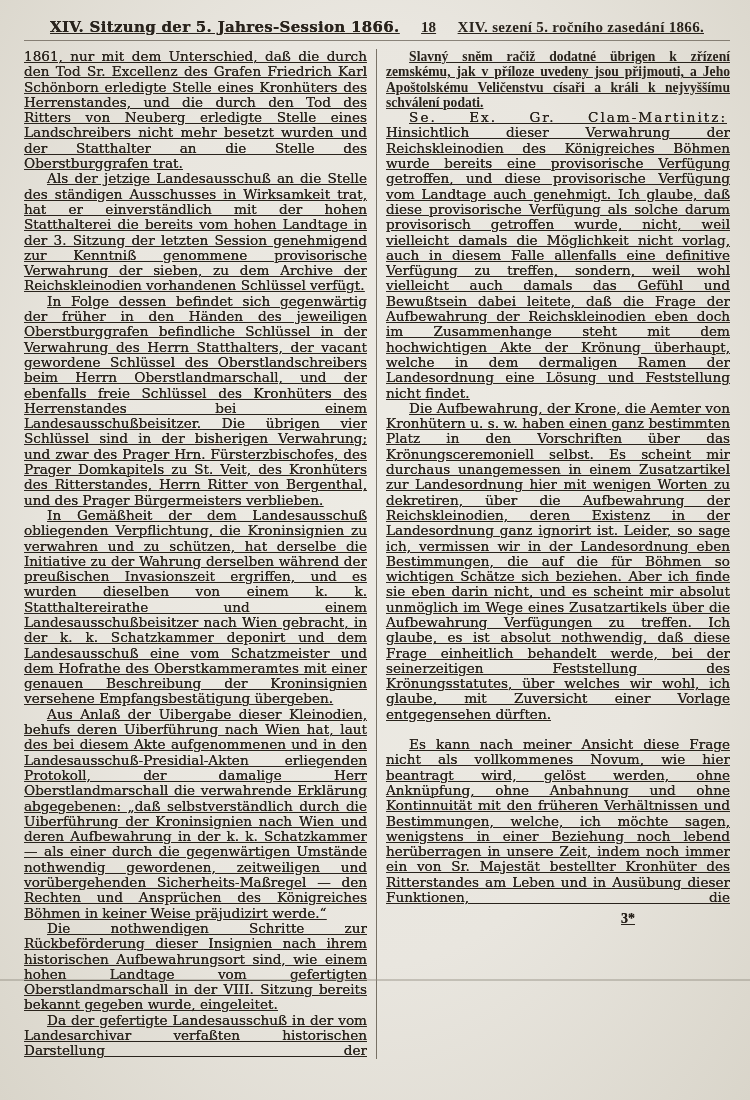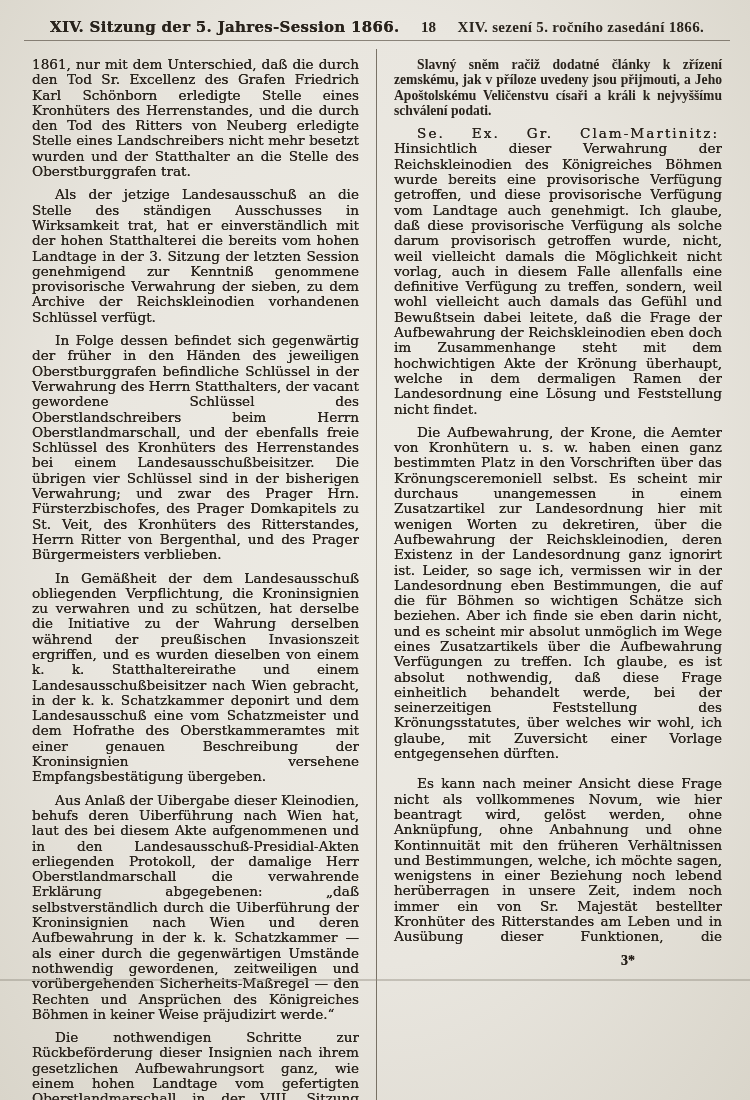--- a/index.html
+++ b/index.html
@@ -13,20 +13,21 @@
     background: radial-gradient(ellipse at 50% 45%, #edebe4 0%, #e9e6df 55%, #d9d5ca 100%);
     font-family: "DejaVu Serif", serif;
     color: #29231c;
   }
   .page {
     position: relative;
     width: 750px;
     height: 984px;
     box-sizing: border-box;
     padding: 12px 20px 0 24px;
+    text-decoration: underline;
   }
   
   .running-head {
     display: flex;
     align-items: baseline;
     justify-content: space-between;
     padding: 6px 26px 2px 26px;
     font-size: 15px;
     font-weight: bold;
   }
@@ -61,21 +62,21 @@
     text-shadow: 0 0 0.4px currentColor;
   }
   .col-left {
     padding-right: 9px;
     border-right: 1px solid #4d4538b8;
   }
   .col-right {
     padding-left: 9px;
   }
   .col p {
-    margin: 8px;
+    margin: 0;
     text-indent: 1.7em;
   }
   .col p.noindent { text-indent: 0; }
   .col p.gap-top { margin-top: 15px; }
   .col p.justify-last { text-align-last: justify; }
   .speaker {
     letter-spacing: 2px;
     margin-right: 3px;
   }
   .czech {
@@ -115,25 +116,26 @@
   <hr class="head-rule">
 
   <div class="columns">
 
     <div class="col col-left">
       <p class="noindent">1861, nur mit dem Unterschied, daß die durch den Tod Sr. Excellenz des Grafen Friedrich Karl Schönborn erledigte Stelle eines Kronhüters des Herrenstandes, und die durch den Tod des Ritters von Neuberg erledigte Stelle eines Landschreibers nicht mehr besetzt wurden und der Statthalter an die Stelle des Oberstburggrafen trat.</p>
       <p>Als der jetzige Landesausschuß an die Stelle des ständigen Ausschusses in Wirksamkeit trat, hat er einverständlich mit der hohen Statthalterei die bereits vom hohen Landtage in der 3. Sitzung der letzten Session genehmigend zur Kenntniß genommene provisorische Verwahrung der sieben, zu dem Archive der Reichskleinodien vorhandenen Schlüssel verfügt.</p>
       <p>In Folge dessen befindet sich gegenwärtig der früher in den Händen des jeweiligen Oberstburggrafen befindliche Schlüssel in der Verwahrung des Herrn Statthalters, der vacant gewordene Schlüssel des Oberstlandschreibers beim Herrn Oberstlandmarschall, und der ebenfalls freie Schlüssel des Kronhüters des Herrenstandes bei einem Landesausschußbeisitzer. Die übrigen vier Schlüssel sind in der bisherigen Verwahrung; und zwar des Prager Hrn. Fürsterzbischofes, des Prager Domkapitels zu St. Veit, des Kronhüters des Ritterstandes, Herrn Ritter von Bergenthal, und des Prager Bürgermeisters verblieben.</p>
       <p>In Gemäßheit der dem Landesausschuß obliegenden Verpflichtung, die Kroninsignien zu verwahren und zu schützen, hat derselbe die Initiative zu der Wahrung derselben während der preußischen Invasionszeit ergriffen, und es wurden dieselben von einem k. k. Statthaltereirathe und einem Landesausschußbeisitzer nach Wien gebracht, in der k. k. Schatzkammer deponirt und dem Landesausschuß eine vom Schatzmeister und dem Hofrathe des Oberstkammeramtes mit einer genauen Beschreibung der Kroninsignien versehene Empfangsbestätigung übergeben.</p>
       <p>Aus Anlaß der Uibergabe dieser Kleinodien, behufs deren Uiberführung nach Wien hat, laut des bei diesem Akte aufgenommenen und in den Landesausschuß-Presidial-Akten erliegenden Protokoll, der damalige Herr Oberstlandmarschall die verwahrende Erklärung abgegebenen: „daß selbstverständlich durch die Uiberführung der Kroninsignien nach Wien und deren Aufbewahrung in der k. k. Schatzkammer — als einer durch die gegenwärtigen Umstände nothwendig gewordenen, zeitweiligen und vorübergehenden Sicherheits-Maßregel — den Rechten und Ansprüchen des Königreiches Böhmen in keiner Weise präjudizirt werde.“</p>
-      <p>Die nothwendigen Schritte zur Rückbeförderung dieser Insignien nach ihrem gesetzlichen Aufbewahrungsort ganz, wie einem hohen Landtage vom gefertigten Oberstlandmarschall in der VIII. Sitzung bereits bekannt gegeben wurde, eingeleitet.</p>
+      <p>Die nothwendigen Schritte zur Rückbeförderung dieser Insignien nach ihrem historischen Aufbewahrungsort sind, wie einem hohen Landtage vom gefertigten Oberstlandmarschall in der VIII. Sitzung bereits bekannt gegeben wurde, eingeleitet.</p>
+      <p class="justify-last">Da der gefertigte Landesausschuß in der vom Landesarchivar verfaßten historischen Darstellung der</p>
     </div>
 
     <div class="col col-right">
-      <p class="czech">Slavný sněm račiž dodatné články k zřízení zemskému, jak v příloze uvedeny jsou přijmouti, a Jeho Apoštolskému Veličenstvu císaři a králi k nejvyššímu schválení podati.</p>
+      <p class="czech">Slavný sněm račiž dodatné übrigen k zřízení zemskému, jak v příloze uvedeny jsou přijmouti, a Jeho Apoštolskému Veličenstvu císaři a králi k nejvyššímu schválení podati.</p>
       <p>
         <span class="speaker">Se. Ex. Gr. Clam-Martinitz:</span>
         <span>Hinsichtlich dieser Verwahrung der Reichskleinodien des Königreiches Böhmen wurde bereits eine provisorische Verfügung getroffen, und diese provisorische Verfügung vom Landtage auch genehmigt. Ich glaube, daß diese provisorische Verfügung als solche darum provisorisch getroffen wurde, nicht, weil vielleicht damals die Möglichkeit nicht vorlag, auch in diesem Falle allenfalls eine definitive Verfügung zu treffen, sondern, weil wohl vielleicht auch damals das Gefühl und Bewußtsein dabei leitete, daß die Frage der Aufbewahrung der Reichskleinodien eben doch im Zusammenhange steht mit dem hochwichtigen Akte der Krönung überhaupt, welche in dem dermaligen Ramen der Landesordnung eine Lösung und Feststellung nicht findet.</span>
       </p>
       <p>Die Aufbewahrung, der Krone, die Aemter von Kronhütern u. s. w. haben einen ganz bestimmten Platz in den Vorschriften über das Krönungsceremoniell selbst. Es scheint mir durchaus unangemessen in einem Zusatzartikel zur Landesordnung hier mit wenigen Worten zu dekretiren, über die Aufbewahrung der Reichskleinodien, deren Existenz in der Landesordnung ganz ignorirt ist. Leider, so sage ich, vermissen wir in der Landesordnung eben Bestimmungen, die auf die für Böhmen so wichtigen Schätze sich beziehen. Aber ich finde sie eben darin nicht, und es scheint mir absolut unmöglich im Wege eines Zusatzartikels über die Aufbewahrung Verfügungen zu treffen. Ich glaube, es ist absolut nothwendig, daß diese Frage einheitlich behandelt werde, bei der seinerzeitigen Feststellung des Krönungsstatutes, über welches wir wohl, ich glaube, mit Zuversicht einer Vorlage entgegensehen dürften.</p>
       <p class="gap-top justify-last">Es kann nach meiner Ansicht diese Frage nicht als vollkommenes Novum, wie hier beantragt wird, gelöst werden, ohne Anknüpfung, ohne Anbahnung und ohne Kontinnuität mit den früheren Verhältnissen und Bestimmungen, welche, ich möchte sagen, wenigstens in einer Beziehung noch lebend herüberragen in unsere Zeit, indem noch immer ein von Sr. Majestät bestellter Kronhüter des Ritterstandes am Leben und in Ausübung dieser Funktionen, die</p>
       <div class="footer-mark">3*</div>
     </div>
 
   </div>

